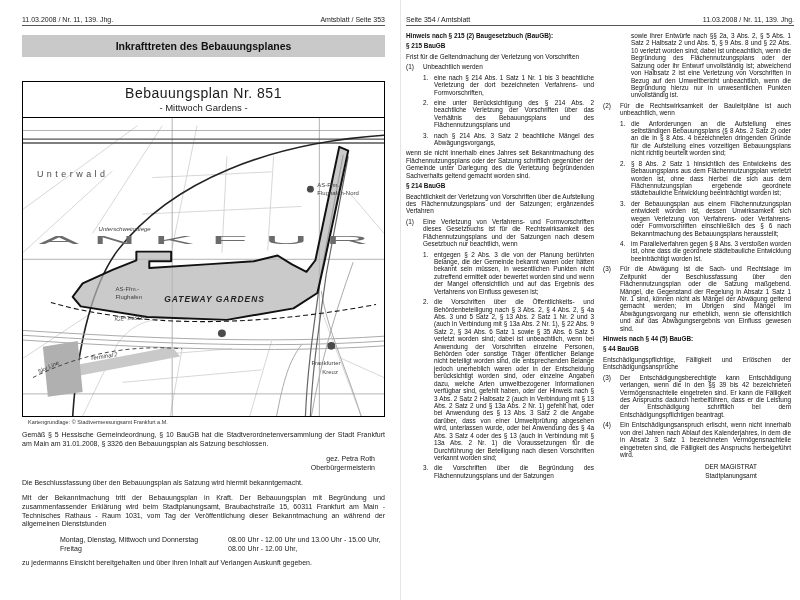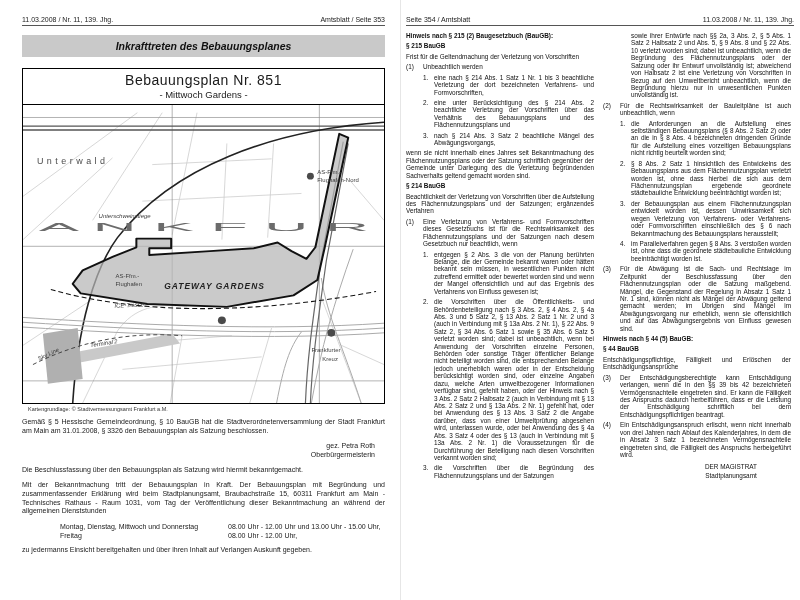--- a/index.html
+++ b/index.html
@@ -5,22 +5,22 @@
   html,body{margin:0;padding:0;width:800px;height:600px;overflow:hidden;background:#fff;
     font-family:"Liberation Sans","DejaVu Sans",sans-serif;color:#1a1a1a;}
   .spread{display:flex;width:800px;height:600px;}
   .page{box-sizing:border-box;width:400px;height:600px;position:relative;}
   .page-left{padding:16px 15px 0 22px;}
   .page-right{padding:16px 6px 0 5px;border-left:1px solid #e6e6e6;}
   .pghead{display:flex;justify-content:space-between;font-size:7px;color:#222;
     border-bottom:1px solid #555;padding-bottom:2px;}
   
   .banner{margin-top:9px;background:#c9c9c9;text-align:center;font-weight:bold;
-    font-size:10.5px;padding:5px 0;color:#111;font-style:italic;}
-  .mapbox{margin-top:11px;border:1.3px solid #000;}
+    font-size:10.5px;padding:5px 0;color:#111;}
+  .mapbox{margin-top:24px;border:1.3px solid #000;}
   .maptitle{text-align:center;padding:3px 0 4px 0;border-bottom:1px solid #000;}
   .maptitle .t1{font-size:14px;letter-spacing:.5px;}
   .maptitle .t2{font-size:9.5px;margin-top:1px;}
   .mapsvg{display:block;width:100%;height:298px;}
   .mapcap{font-size:5.5px;color:#333;margin:2px 0 0 6px;}
   .body-txt{font-size:7px;line-height:1.23;text-align:justify;margin-top:6px;}
   .sig-left{font-size:7px;text-align:right;margin:5px 10px 0 0;line-height:1.25;}
   .hours{font-size:7px;margin:5px 0 0 38px;line-height:1.25;}
   .hours .row{display:flex;}
   .hours .d{width:168px;flex:0 0 auto;}

